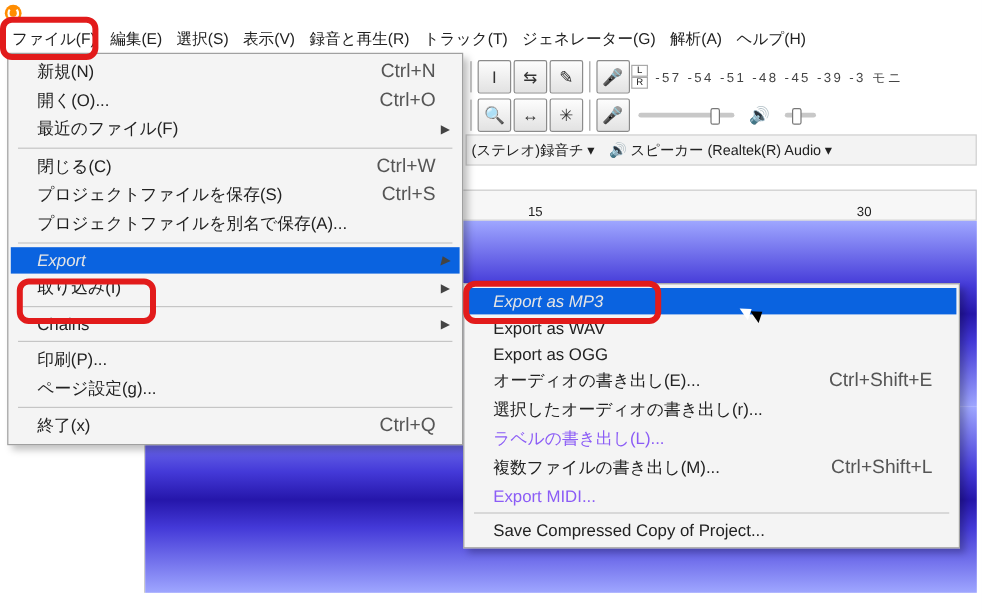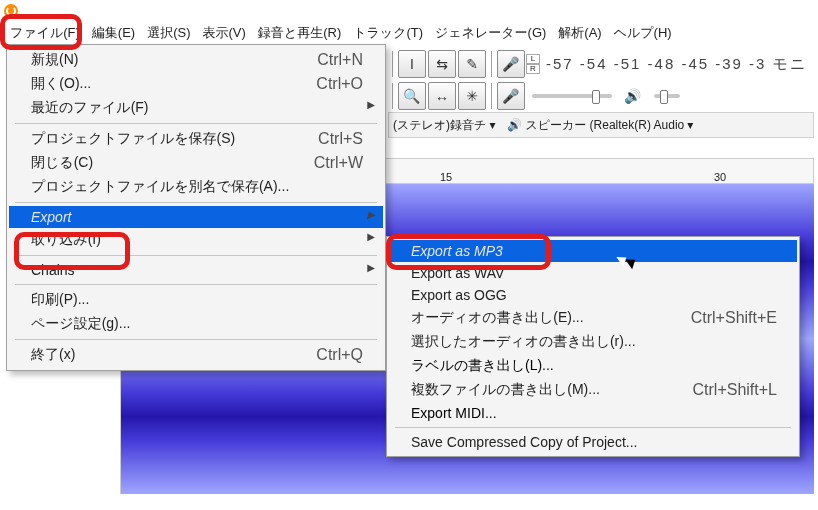--- a/index.html
+++ b/index.html
@@ -72,21 +72,21 @@
     border: 1px solid #8b8b8b;
     background: linear-gradient(#fdfdfd,#e2e2e2);
     margin: 1px;
     display: flex; align-items:center; justify-content:center;
     border-radius: 2px;
     font-size: 14px;
     color: #333;
   }
   .tool-btn.blue { color: #1050d0; }
   .lr-box { border:1px solid #aaa; font-size:8px; line-height:8px; width:14px; text-align:center; margin-right:2px; }
-  .meter-text { font-size: 15px; letter-spacing: 2px; color:#444;}
+  .meter-text { font-size: 11px; letter-spacing: 2px; color:#444;}
   .device-row { background:#f3f3f3; height:26px; display:flex; align-items:center; padding:0 4px; border:1px solid #d0d0d0; font-size:12px;}
   .device-row .sep { width:6px; }
 
   
   .timeline {
     position:absolute; left:120px; right:4px; top:158px; height:350px;
   }
   .timeline .ruler { height:26px; border:1px solid #ccc; background:#f7f7f7;
     display:flex; align-items:flex-end; font-size:11px;}
   .wave {
@@ -110,35 +110,35 @@
   
   .menu {
     position:absolute;
     background:#f4f4f4;
     border:1px solid #a0a0a0;
     box-shadow:4px 4px 6px rgba(0,0,0,.25);
     padding:3px 2px;
     font-size:14px;
   }
   .menu .item {
-    display:flex; align-items:flex-start;
+    display:flex; align-items:center;
     padding:3px 20px 3px 22px;
     white-space:nowrap;
     position:relative;
     min-width: 330px;
     justify-content: space-between;
   }
   .menu .item .accel{ color:#555; font-size:16px;}
   .menu .item.has-sub::after{
     content:"▶"; font-size:10px; position:absolute; right:8px; color:#444;
   }
   .menu .item.highlight{
     background:#0a63e0; color:#e5e5e5;font-style:italic;
   }
-  .menu .item.disabled{ color:#000000;}
+  .menu .item.disabled{ color:#8b5cf6;}
   .menu hr{ border:none; border-top:1px solid #c5c5c5; margin:3px 6px;}
 
   .submenu .item{ min-width:370px; }
 
   
   .callout {
     position:absolute; border:5px solid #e21b1b; border-radius:10px;
     pointer-events:none;
   }
 
@@ -235,26 +235,26 @@
     </div>
   <div class="item">
       <span>開く(O)...</span>
       <span class="accel">Ctrl+O</span>
     </div>
   <div class="item has-sub">
       <span>最近のファイル(F)</span>
     </div>
   <hr>
   <div class="item">
+      <span>閉じる(C)</span>
+      <span class="accel">Ctrl+W</span>
+    </div>
+  <div class="item">
       <span>プロジェクトファイルを保存(S)</span>
       <span class="accel">Ctrl+S</span>
-    </div>
-  <div class="item">
-      <span>閉じる(C)</span>
-      <span class="accel">Ctrl+W</span>
     </div>
   <div class="item">
       <span>プロジェクトファイルを別名で保存(A)...</span>
     </div>
   <hr>
   <div class="item has-sub highlight">
       <span>Export</span>
     </div>
   <div class="item has-sub">
       <span>取り込み(I)</span>

